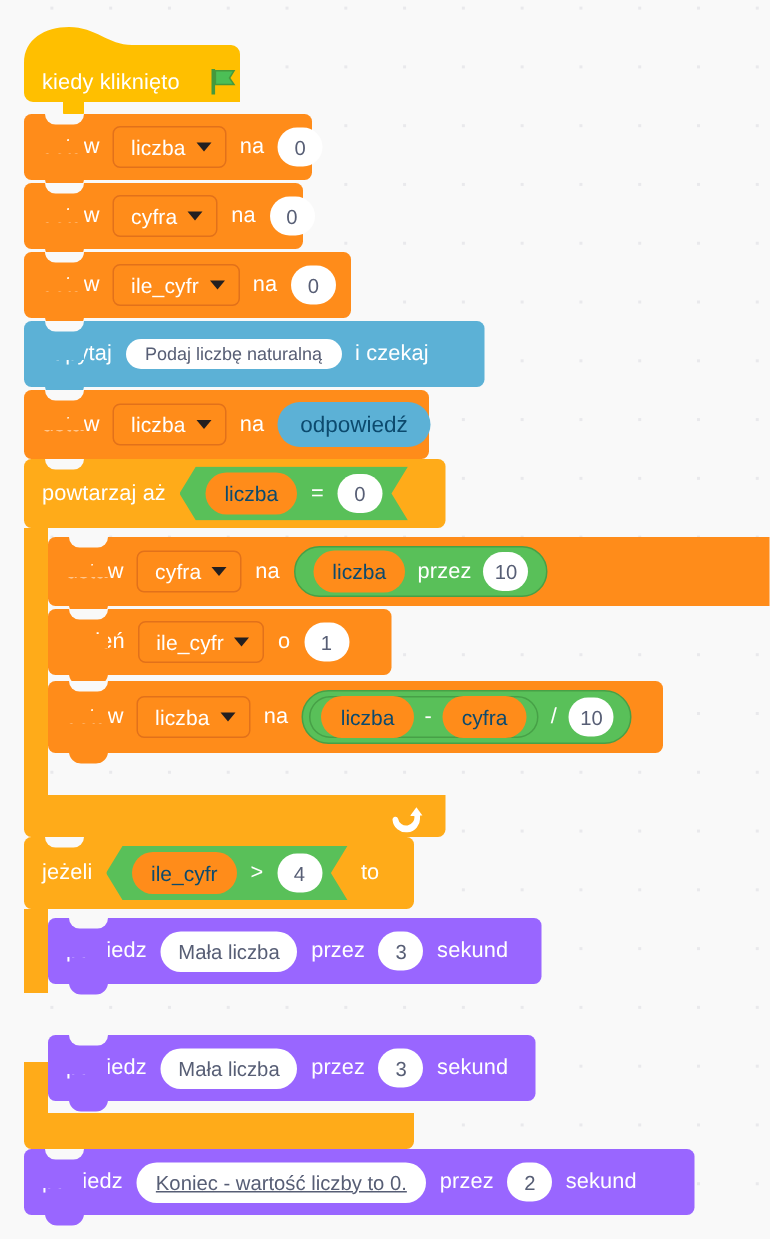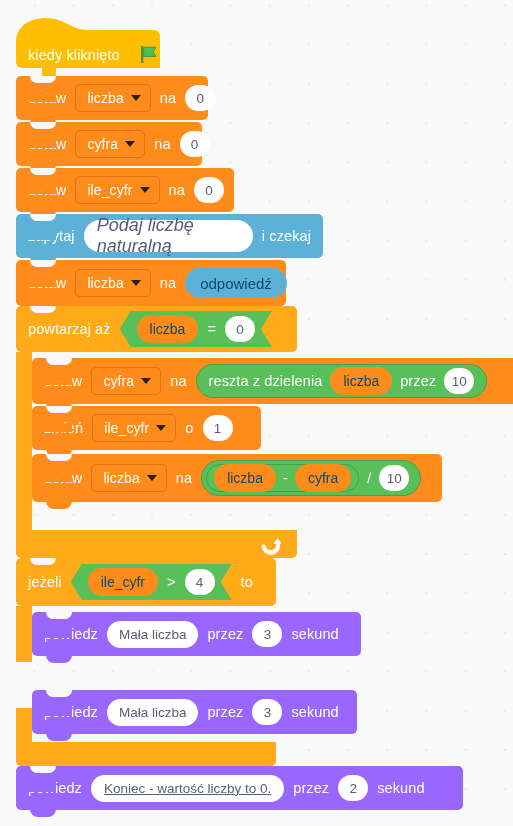--- a/index.html
+++ b/index.html
@@ -114,21 +114,21 @@
       <span class="lbl">na</span>
       <span class="oval num">0</span>
     </div>
   </div>
 
   <div class="blk stack c-sense" style="left:16px;top:214px;width:307px;">
     <div class="notch"></div>
     <div class="nub"></div>
     <div class="row">
       <span class="lbl">zapytaj</span>
-      <span class="oval" style="height:32px;font-size:18px;padding:0 13px;font-style:italic;">Podaj liczbę naturalną</span>
+      <span class="oval" style="height:20px;font-size:12px;padding:0 13px;">Podaj liczbę naturalną</span>
       <span class="lbl">i czekaj</span>
     </div>
   </div>
 
   <div class="blk stack c-data" style="left:16px;top:260px;width:270px;height:46px;">
     <div class="notch"></div>
     <div class="nub"></div>
     <div class="row">
       <span class="lbl">ustaw</span>
       <span class="drop">
@@ -170,21 +170,20 @@
       <div class="notch"></div>
       <div class="nub"></div>
       <div class="row">
         <span class="lbl">ustaw</span>
         <span class="drop">
           <span class="lbl">cyfra</span>
           <span class="tri"></span>
         </span>
         <span class="lbl">na</span>
         <span class="opblk" style="height:34px;">
-          <span class="lbl">reszta z dzielenia</span>
           <span class="rep">liczba</span>
           <span class="lbl">przez</span>
           <span class="oval num">10</span>
         </span>
       </div>
     </div>
 
     <div class="blk stack c-data" style="left:16px;top:100px;width:229px;height:44px;">
       <div class="notch"></div>
       <div class="nub"></div>

